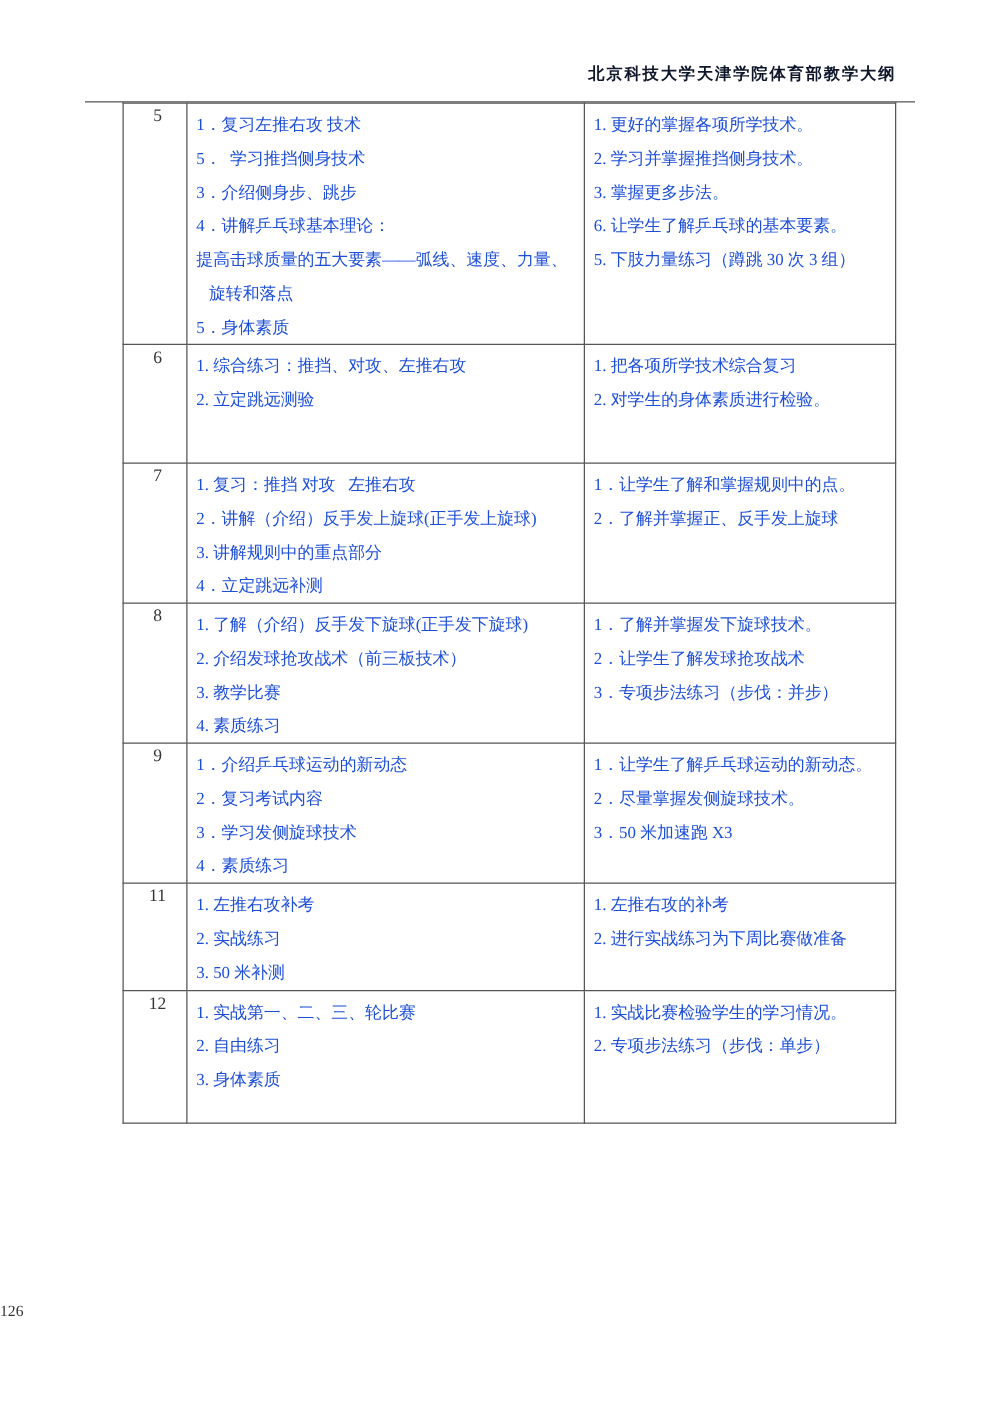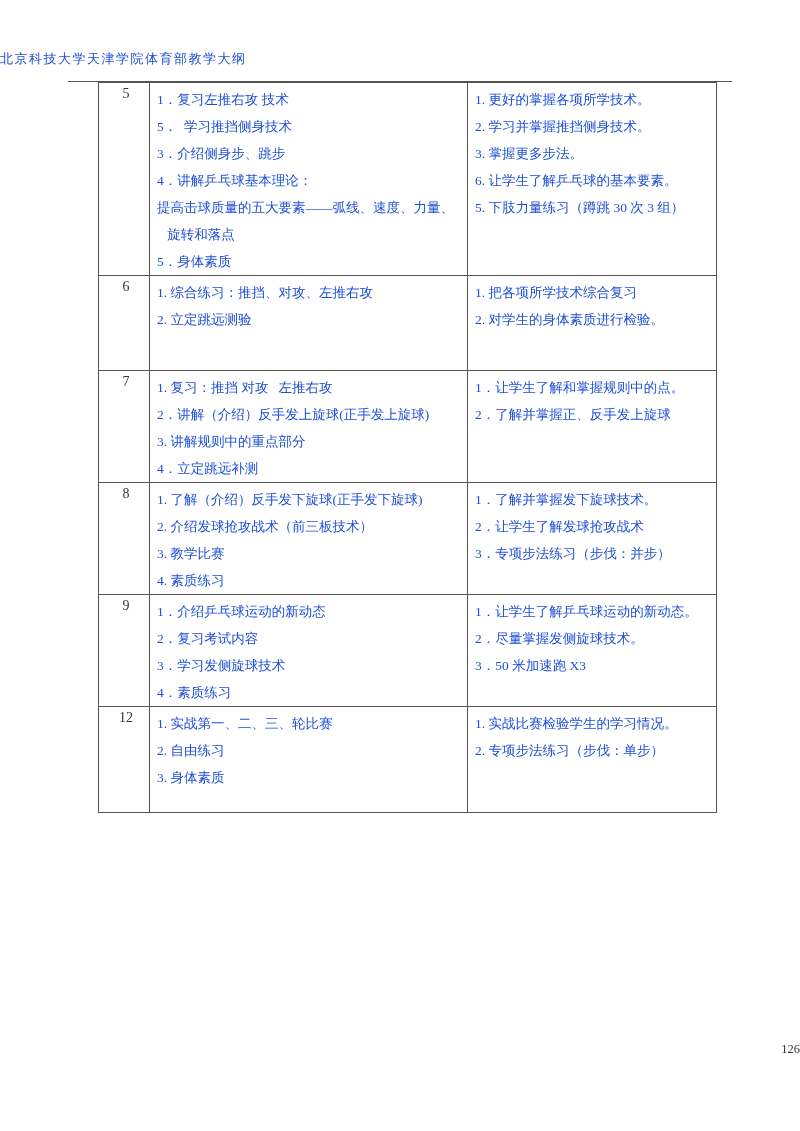--- a/index.html
+++ b/index.html
@@ -3,22 +3,22 @@
 <meta charset="utf-8">
 <style>
   html,body{margin:0;padding:0;}
   body{
     width:800px;height:1131px;background:#ffffff;position:relative;
     font-family:"Liberation Serif","DejaVu Serif",serif;
     color:var(--ink,#3a3a3a);
   }
   .doc-header{
     position:absolute;top:50px;left:0;width:717px;
-    text-align:left;font-weight:normal;font-size:13px;
-    letter-spacing:1.5px;color:#1d4ed8;white-space:nowrap;
+    text-align:right;font-weight:bold;font-size:13px;
+    letter-spacing:1.5px;color:#0f172a;white-space:nowrap;
   }
   .header-rule{
     position:absolute;top:81px;left:68px;width:664px;height:1px;
     background:var(--line,#4d4d4d);
   }
   table.syllabus{
     position:absolute;top:82px;left:98px;width:618px;
     border-collapse:collapse;table-layout:fixed;
     font-size:13.5px;
   }
@@ -34,21 +34,21 @@
   td.week{
     text-align:center;vertical-align:middle;padding:0;
     font-size:14px;color:#353535;
   }
   td.objectives.v-center{vertical-align:middle;padding-top:0;}
   .line{
     line-height:27px;white-space:pre-wrap;color:#1d4ed8;
   }
   .doc-footer{
     position:absolute;top:1042px;left:0;width:100%;
-    text-align:right;font-size:12.5px;color:#333333;
+    text-align:left;font-size:12.5px;color:#333333;
   }
 </style>
 </head>
 <body style="background: rgb(255, 255, 255);">
 
 <div class="doc-header">
   <span>北京科技大学天津学院体育部教学大纲</span>
 </div>
 <div class="header-rule"></div>
 
@@ -123,20 +123,32 @@
           <div class="line">2．复习考试内容</div>
           <div class="line">3．学习发侧旋球技术</div>
           <div class="line">4．素质练习</div>
         </td>
     <td class="objectives">
           <div class="line">1．让学生了解乒乓球运动的新动态。</div>
           <div class="line">2．尽量掌握发侧旋球技术。</div>
           <div class="line">3．50 米加速跑 X3</div>
         </td>
   </tr>
+      <tr style="height: 86px;">
+    <td class="week"><span>11</span></td>
+    <td class="content">
+          <div class="line">1. 左推右攻补考</div>
+          <div class="line">2. 实战练习</div>
+          <div class="line">3. 50 米补测</div>
+        </td>
+    <td class="objectives">
+          <div class="line">1. 左推右攻的补考</div>
+          <div class="line">2. 进行实战练习为下周比赛做准备</div>
+        </td>
+  </tr>
       <tr style="height: 106px; font-family: Liberation Serif, serif;">
     <td class="week"><span>12</span></td>
     <td class="content">
           <div class="line">1. 实战第一、二、三、轮比赛</div>
           <div class="line">2. 自由练习</div>
           <div class="line">3. 身体素质</div>
         </td>
     <td class="objectives">
           <div class="line">1. 实战比赛检验学生的学习情况。</div>
           <div class="line">2. 专项步法练习（步伐：单步）</div>

